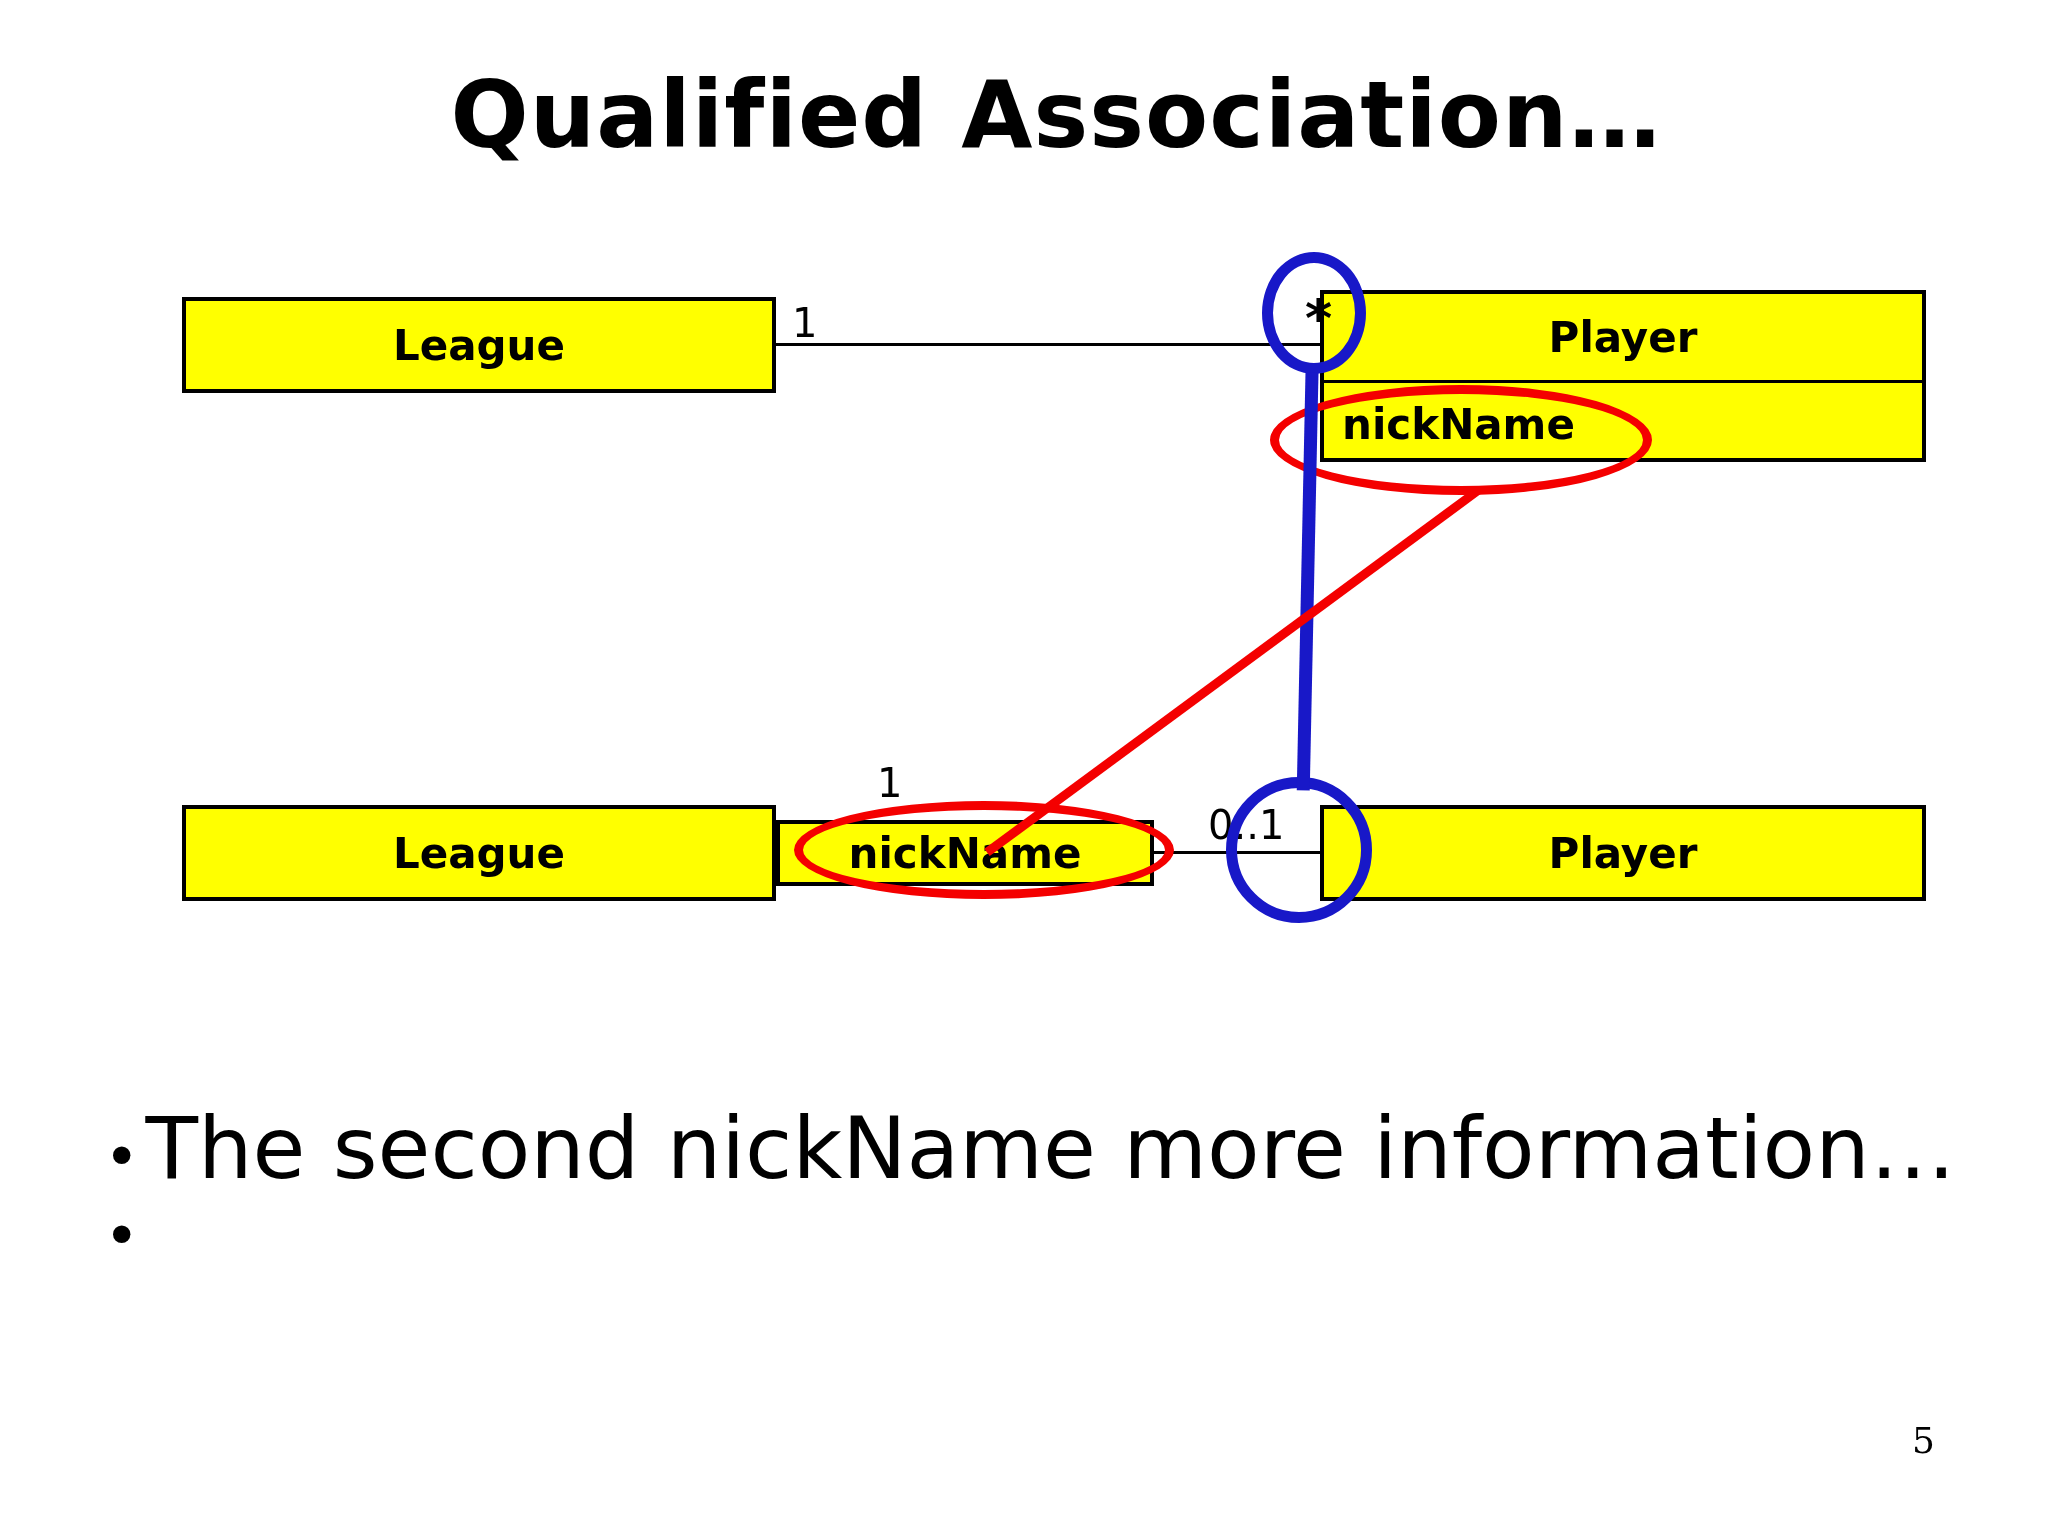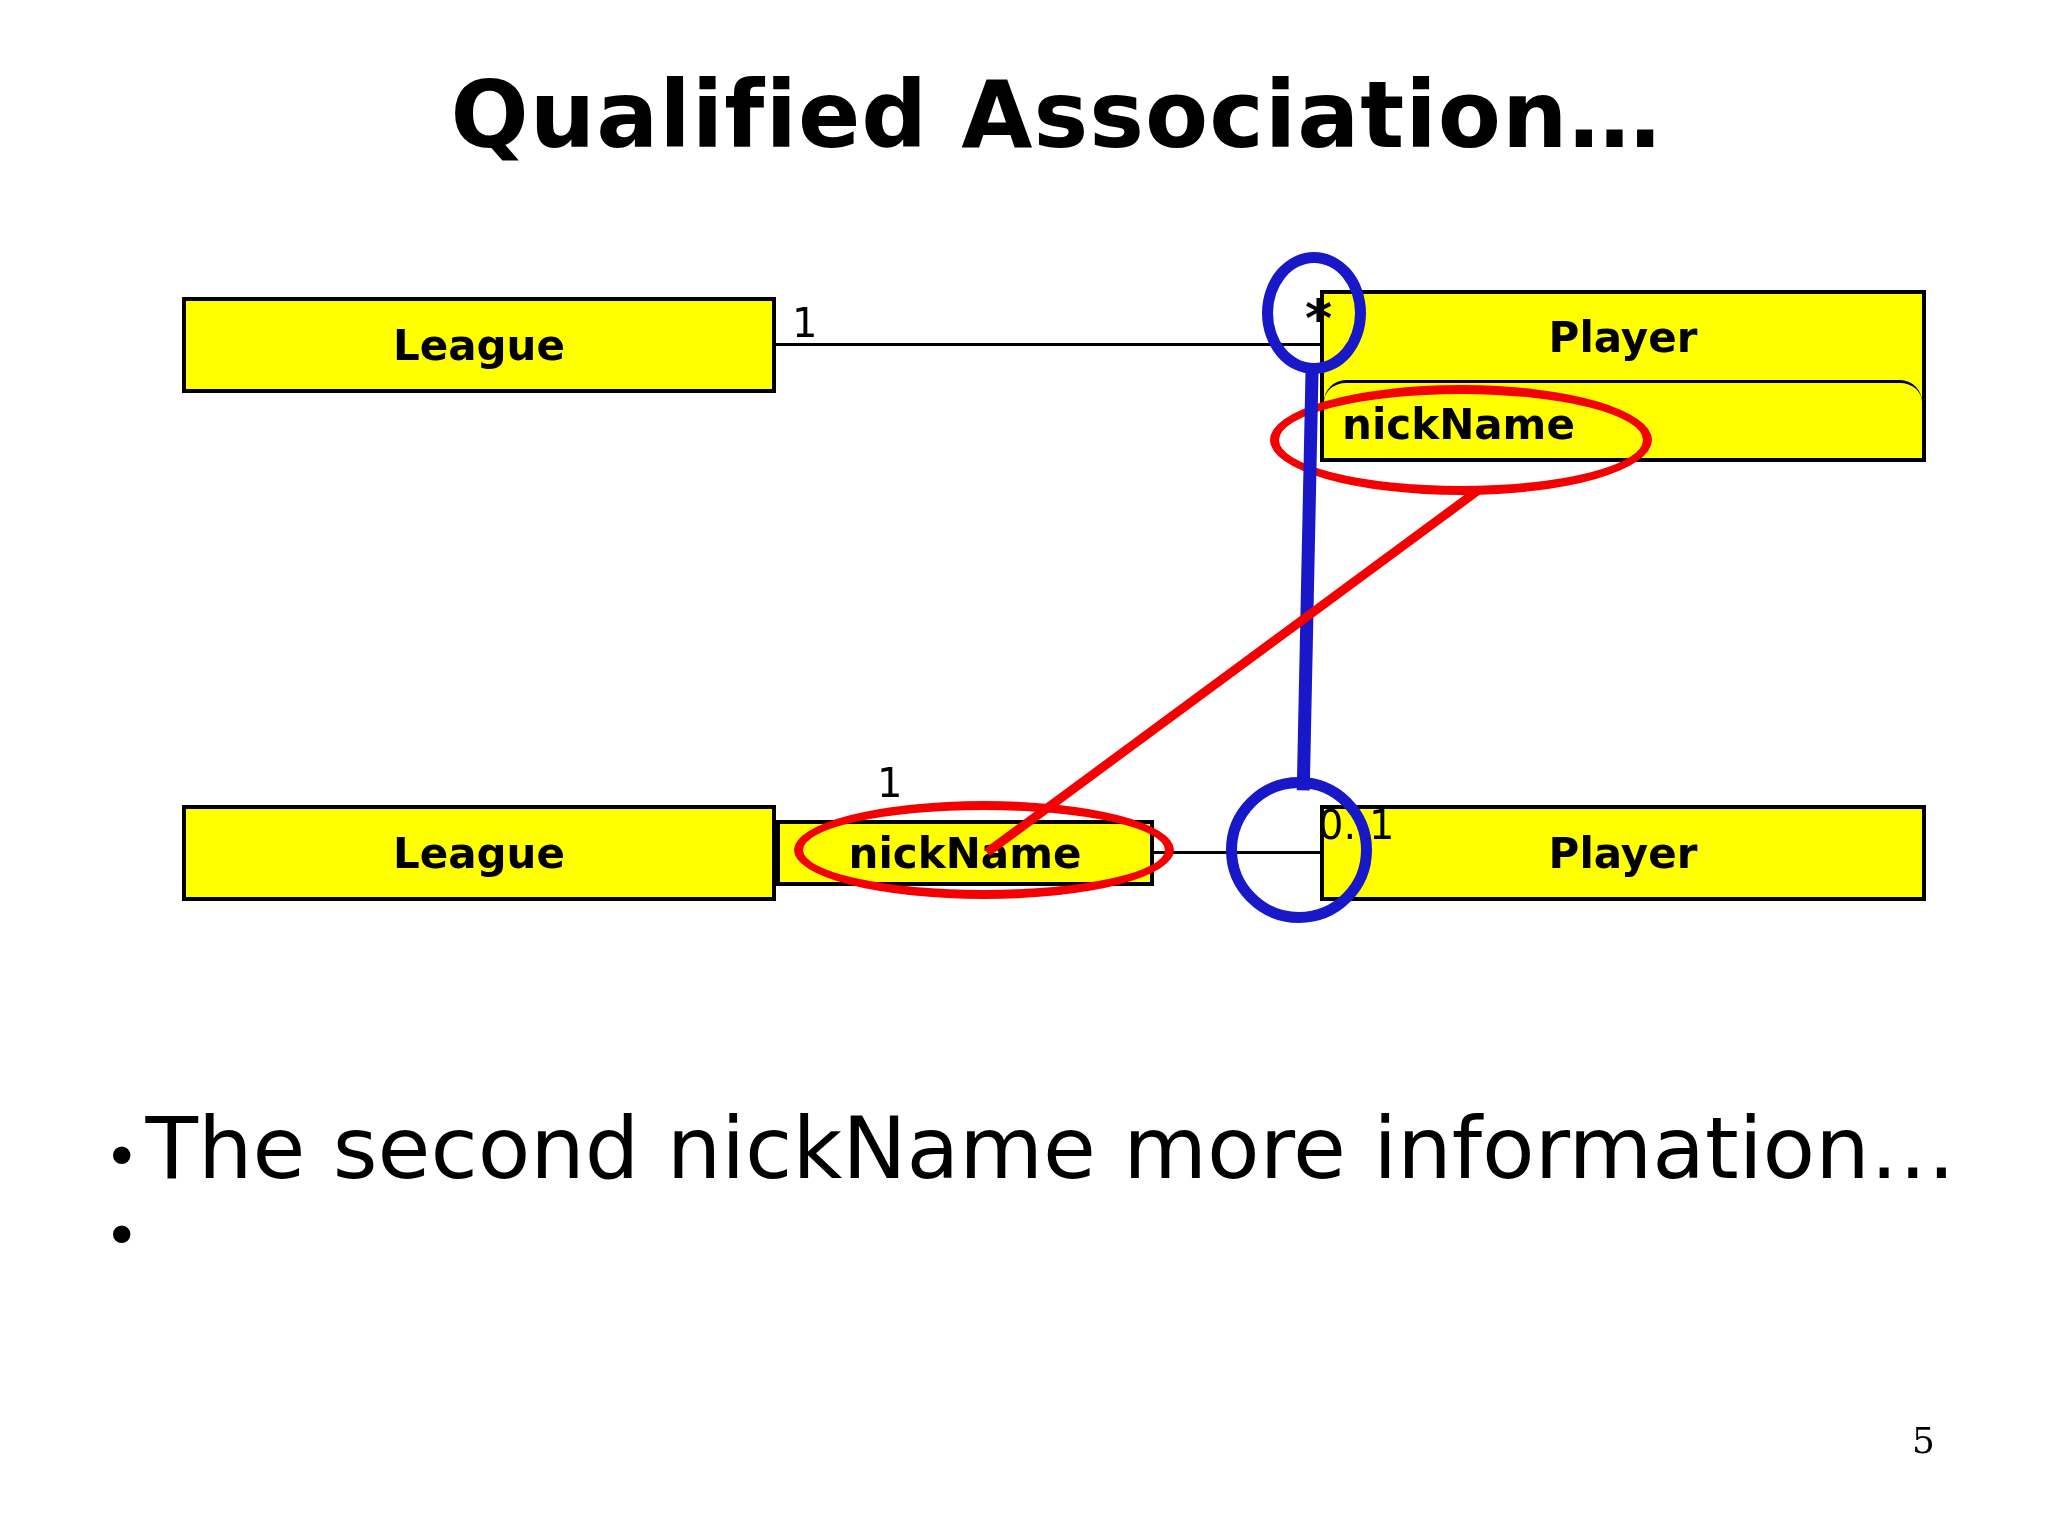--- a/index.html
+++ b/index.html
@@ -44,21 +44,20 @@
     position: relative;
     display: flex;
     align-items: center;
     justify-content: center;
     box-sizing: border-box;
     font-family: "DejaVu Sans", sans-serif;
     font-weight: bold;
     font-size: 42px;
     color: #000000;
     height: 100%;
-    border-radius: 22px;
   }
   .uml-compartment.top-div {
     border-top: 3px solid #000000;
   }
 
   
   .qualifier-box {
     position: absolute;
     background: #ffff00;
     border: 4px solid #000000;
@@ -176,21 +175,21 @@
   </div>
 
   <div class="qualifier-box" style="left:776px; top:820px; width:378px; height:66px;">nickName</div>
 
   <div class="mult-label" style="left:877px; top:760px;">1</div>
 
   <div class="uml-box" style="left:1320px; top:805px; width:606px; height:96px;">
     <div class="uml-compartment">Player</div>
   </div>
 
-  <div class="mult-label" style="left:1318px; top:802px;">0..1</div>
+  <div class="mult-label" style="left:1208px; top:802px;">0..1</div>
 
   <div class="annot-ellipse annot-blue" style="left:1226px; top:777px; width:146px; height:146px;"></div>
 
   <div class="annot-ellipse annot-red" style="left:794px; top:801px; width:380px; height:98px;"></div>
 
   <div class="annot-conn conn-blue" style="left:1312px; top:366px; width:418px;
               transform: rotate(91.2deg);"></div>
 
   <div class="annot-conn conn-red" style="left:1478px; top:486px; width:610px;
               transform: rotate(143.6deg);"></div>

